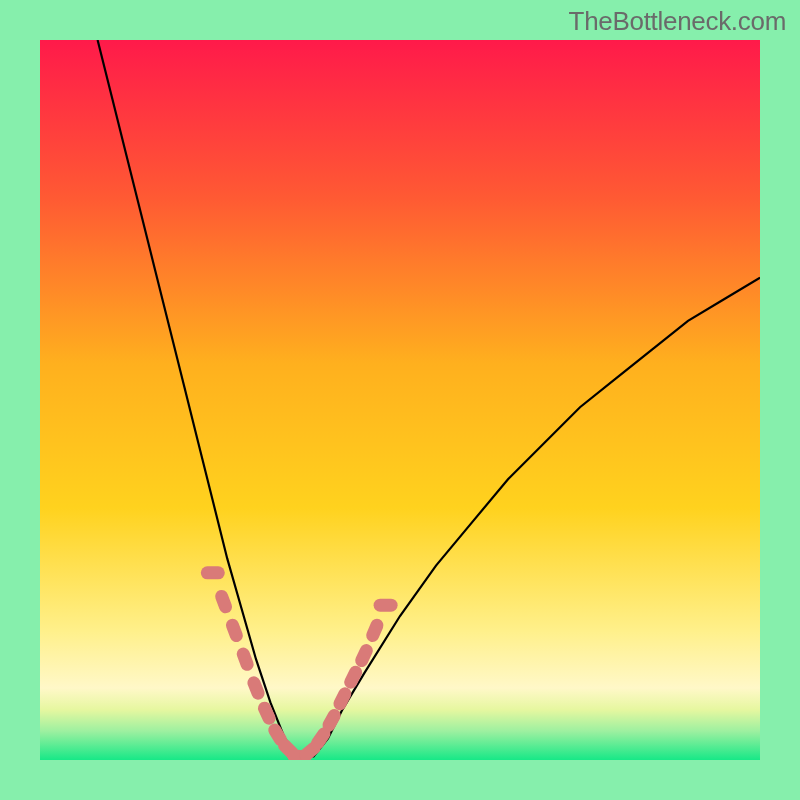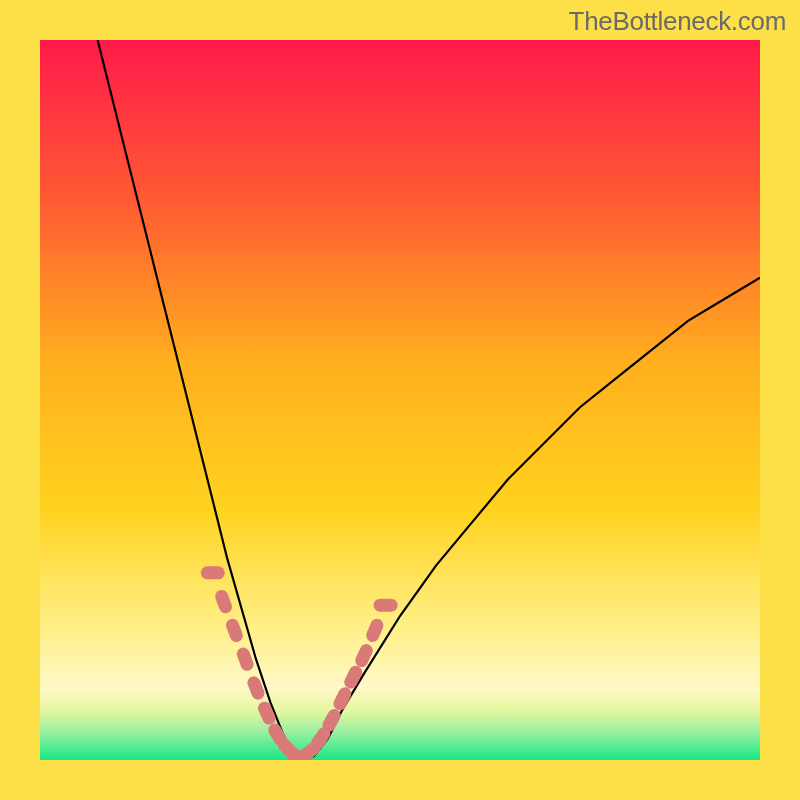--- a/index.html
+++ b/index.html
@@ -7,21 +7,21 @@
     padding: 0;
     width: 800px;
     height: 800px;
     background: #000;
     overflow: hidden;
   }
   .outer {
     position: relative;
     width: 800px;
     height: 800px;
-    background: #fde047;
+    background: #86efac;
   }
   .watermark {
     position: absolute;
     top: 6px;
     right: 14px;
     font-family: Arial, Helvetica, sans-serif;
     font-size: 26px;
     font-weight: 500;
     color: #6a6a6a;
     z-index: 10;

